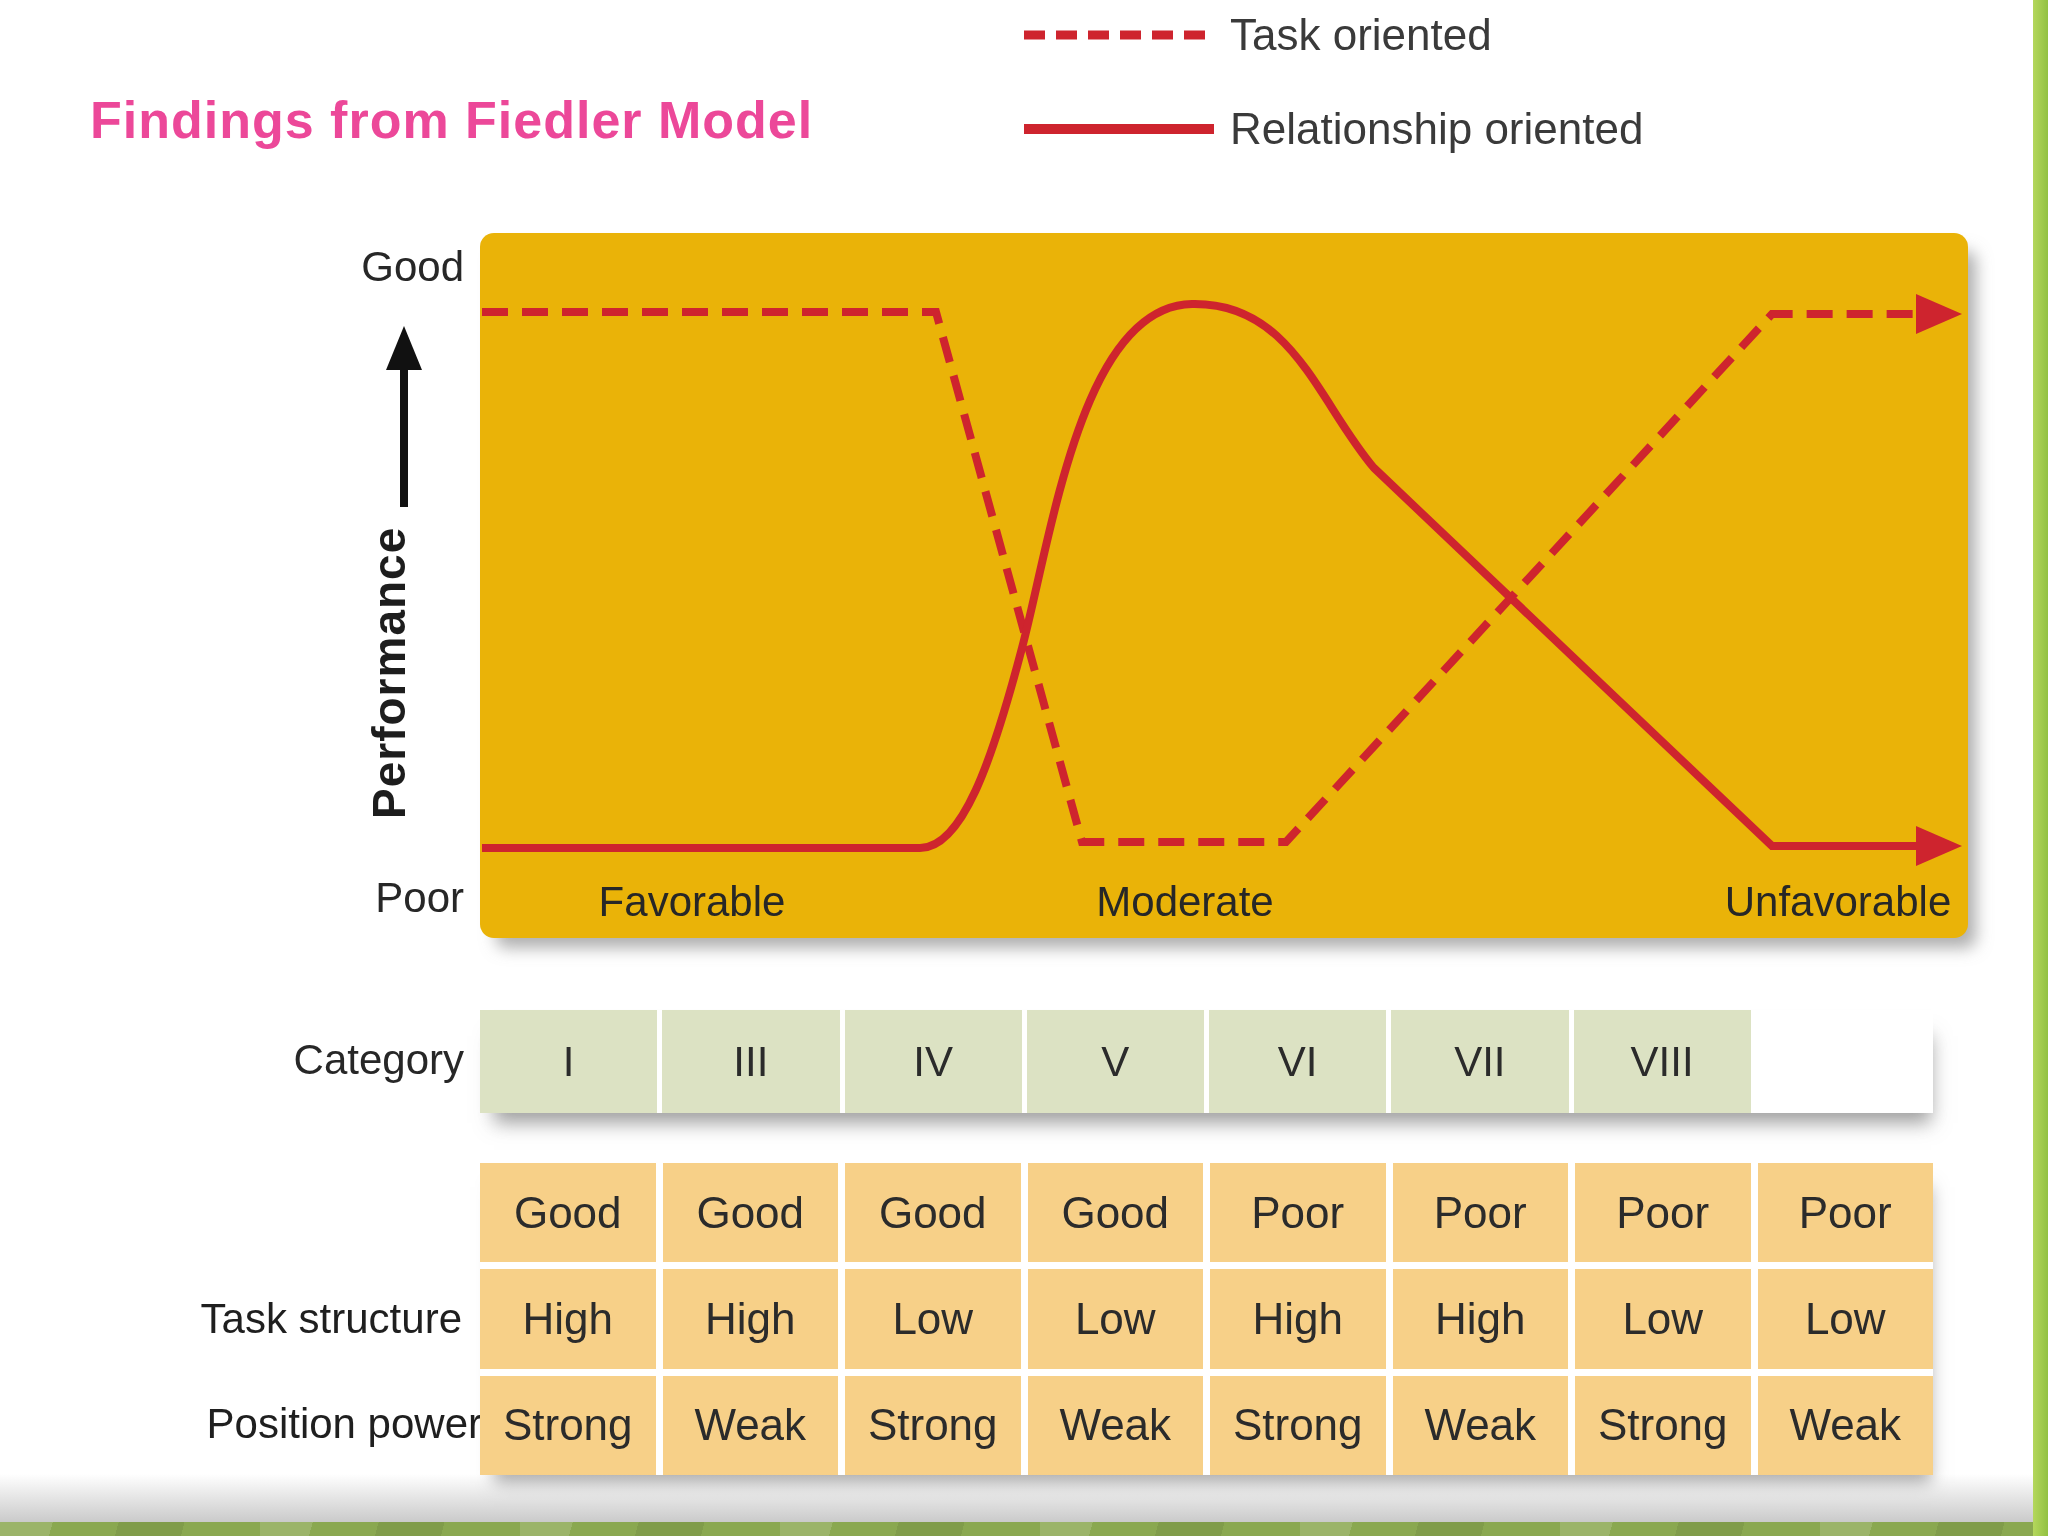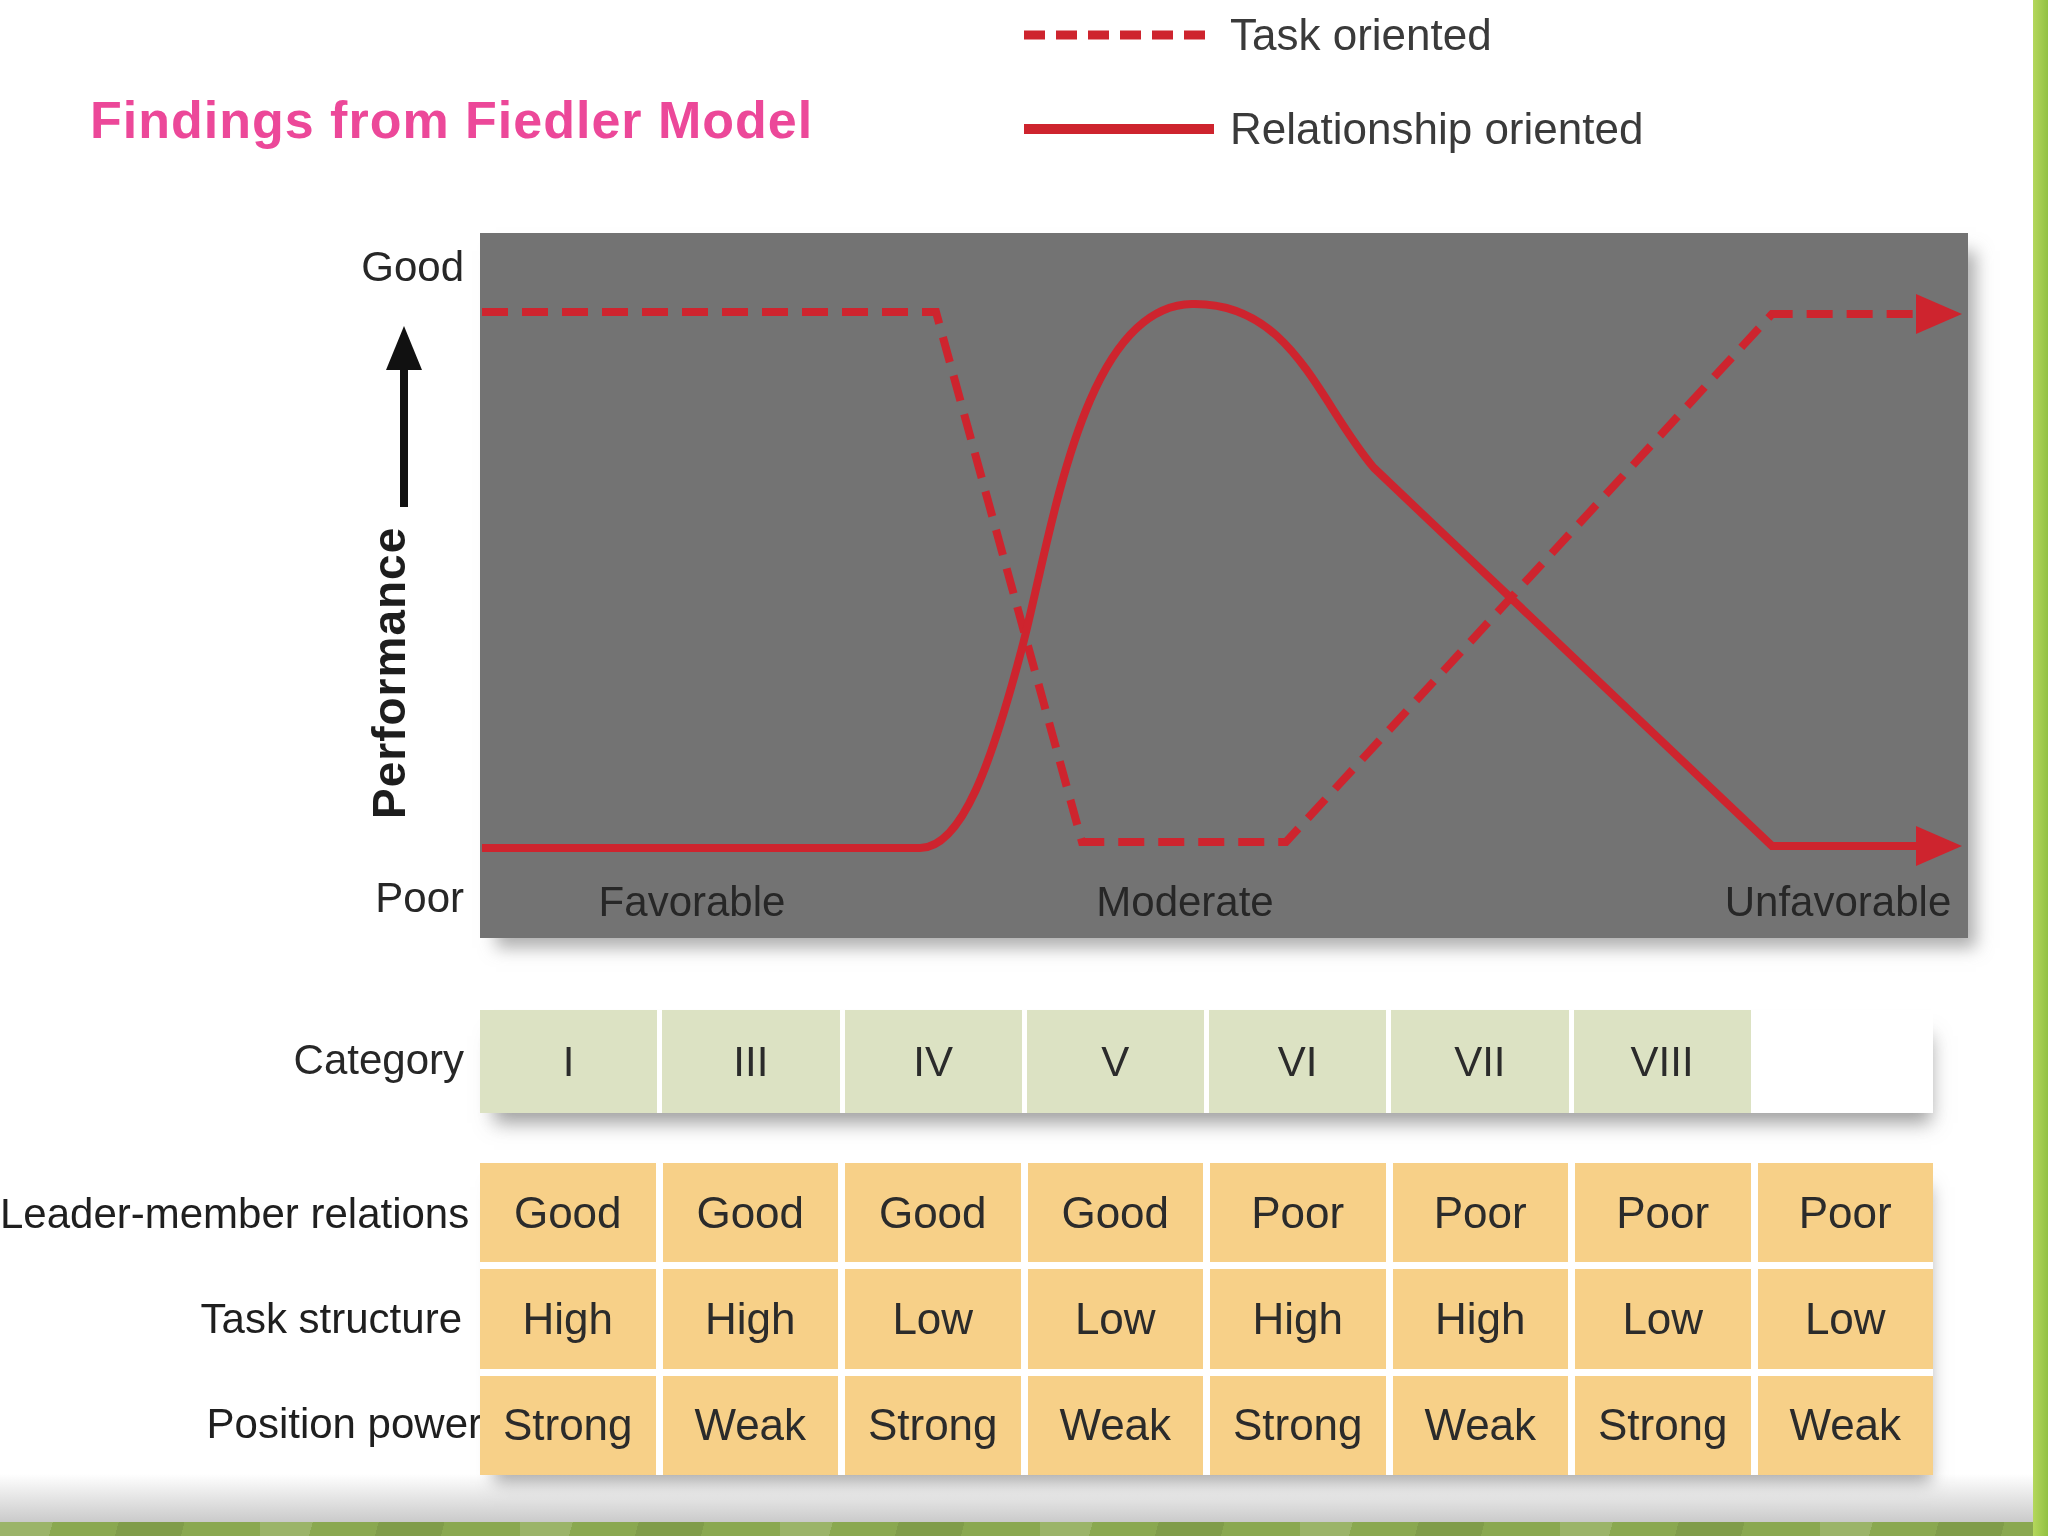--- a/index.html
+++ b/index.html
@@ -12,21 +12,21 @@
     position:absolute;left:90px;top:90px;font-size:52px;font-weight:bold;
     letter-spacing:1px;color:#ec4899;white-space:nowrap;
   }
   
   .legend-item{position:absolute;display:flex;align-items:center;}
   .legend-item .lbl{font-size:44px;color:#3a3a3a;margin-left:16px;white-space:nowrap;}
   .legend-line{width:190px;height:12px;display:block;}
   
   .plot{
     position:absolute;left:480px;top:233px;width:1488px;height:705px;
-    background:#737373;box-shadow:12px 14px 16px -4px rgba(110,110,110,.55);
+    background:#eab308;box-shadow:12px 14px 16px -4px rgba(110,110,110,.55);border-radius:14px;
   }
   .xlabel{
     position:absolute;bottom:12px;transform:translateX(-50%);
     font-size:42px;color:#272727;white-space:nowrap;
   }
   .curves{position:absolute;left:480px;top:233px;width:1488px;height:705px;pointer-events:none;}
   .ylab{
     position:absolute;left:300px;width:164px;text-align:right;
     font-size:42px;color:#272727;line-height:52px;
   }
@@ -128,21 +128,20 @@
   <div class="cat-row">
     <div class="cat-cell">I</div>
     <div class="cat-cell">III</div>
     <div class="cat-cell">IV</div>
     <div class="cat-cell">V</div>
     <div class="cat-cell">VI</div>
     <div class="cat-cell">VII</div>
     <div class="cat-cell">VIII</div>
   </div>
 
-  <div class="row-label" style="top:1190px;">Leader-member relations</div>
   <div class="row-label" style="top:1295px;">Task structure</div>
   <div class="row-label" style="top:1400px;padding-left:20px;">Position power</div>
 
   <div class="ftable">
     <div class="fcell">Good</div>
     <div class="fcell">Good</div>
     <div class="fcell">Good</div>
     <div class="fcell">Good</div>
     <div class="fcell">Poor</div>
     <div class="fcell">Poor</div>

